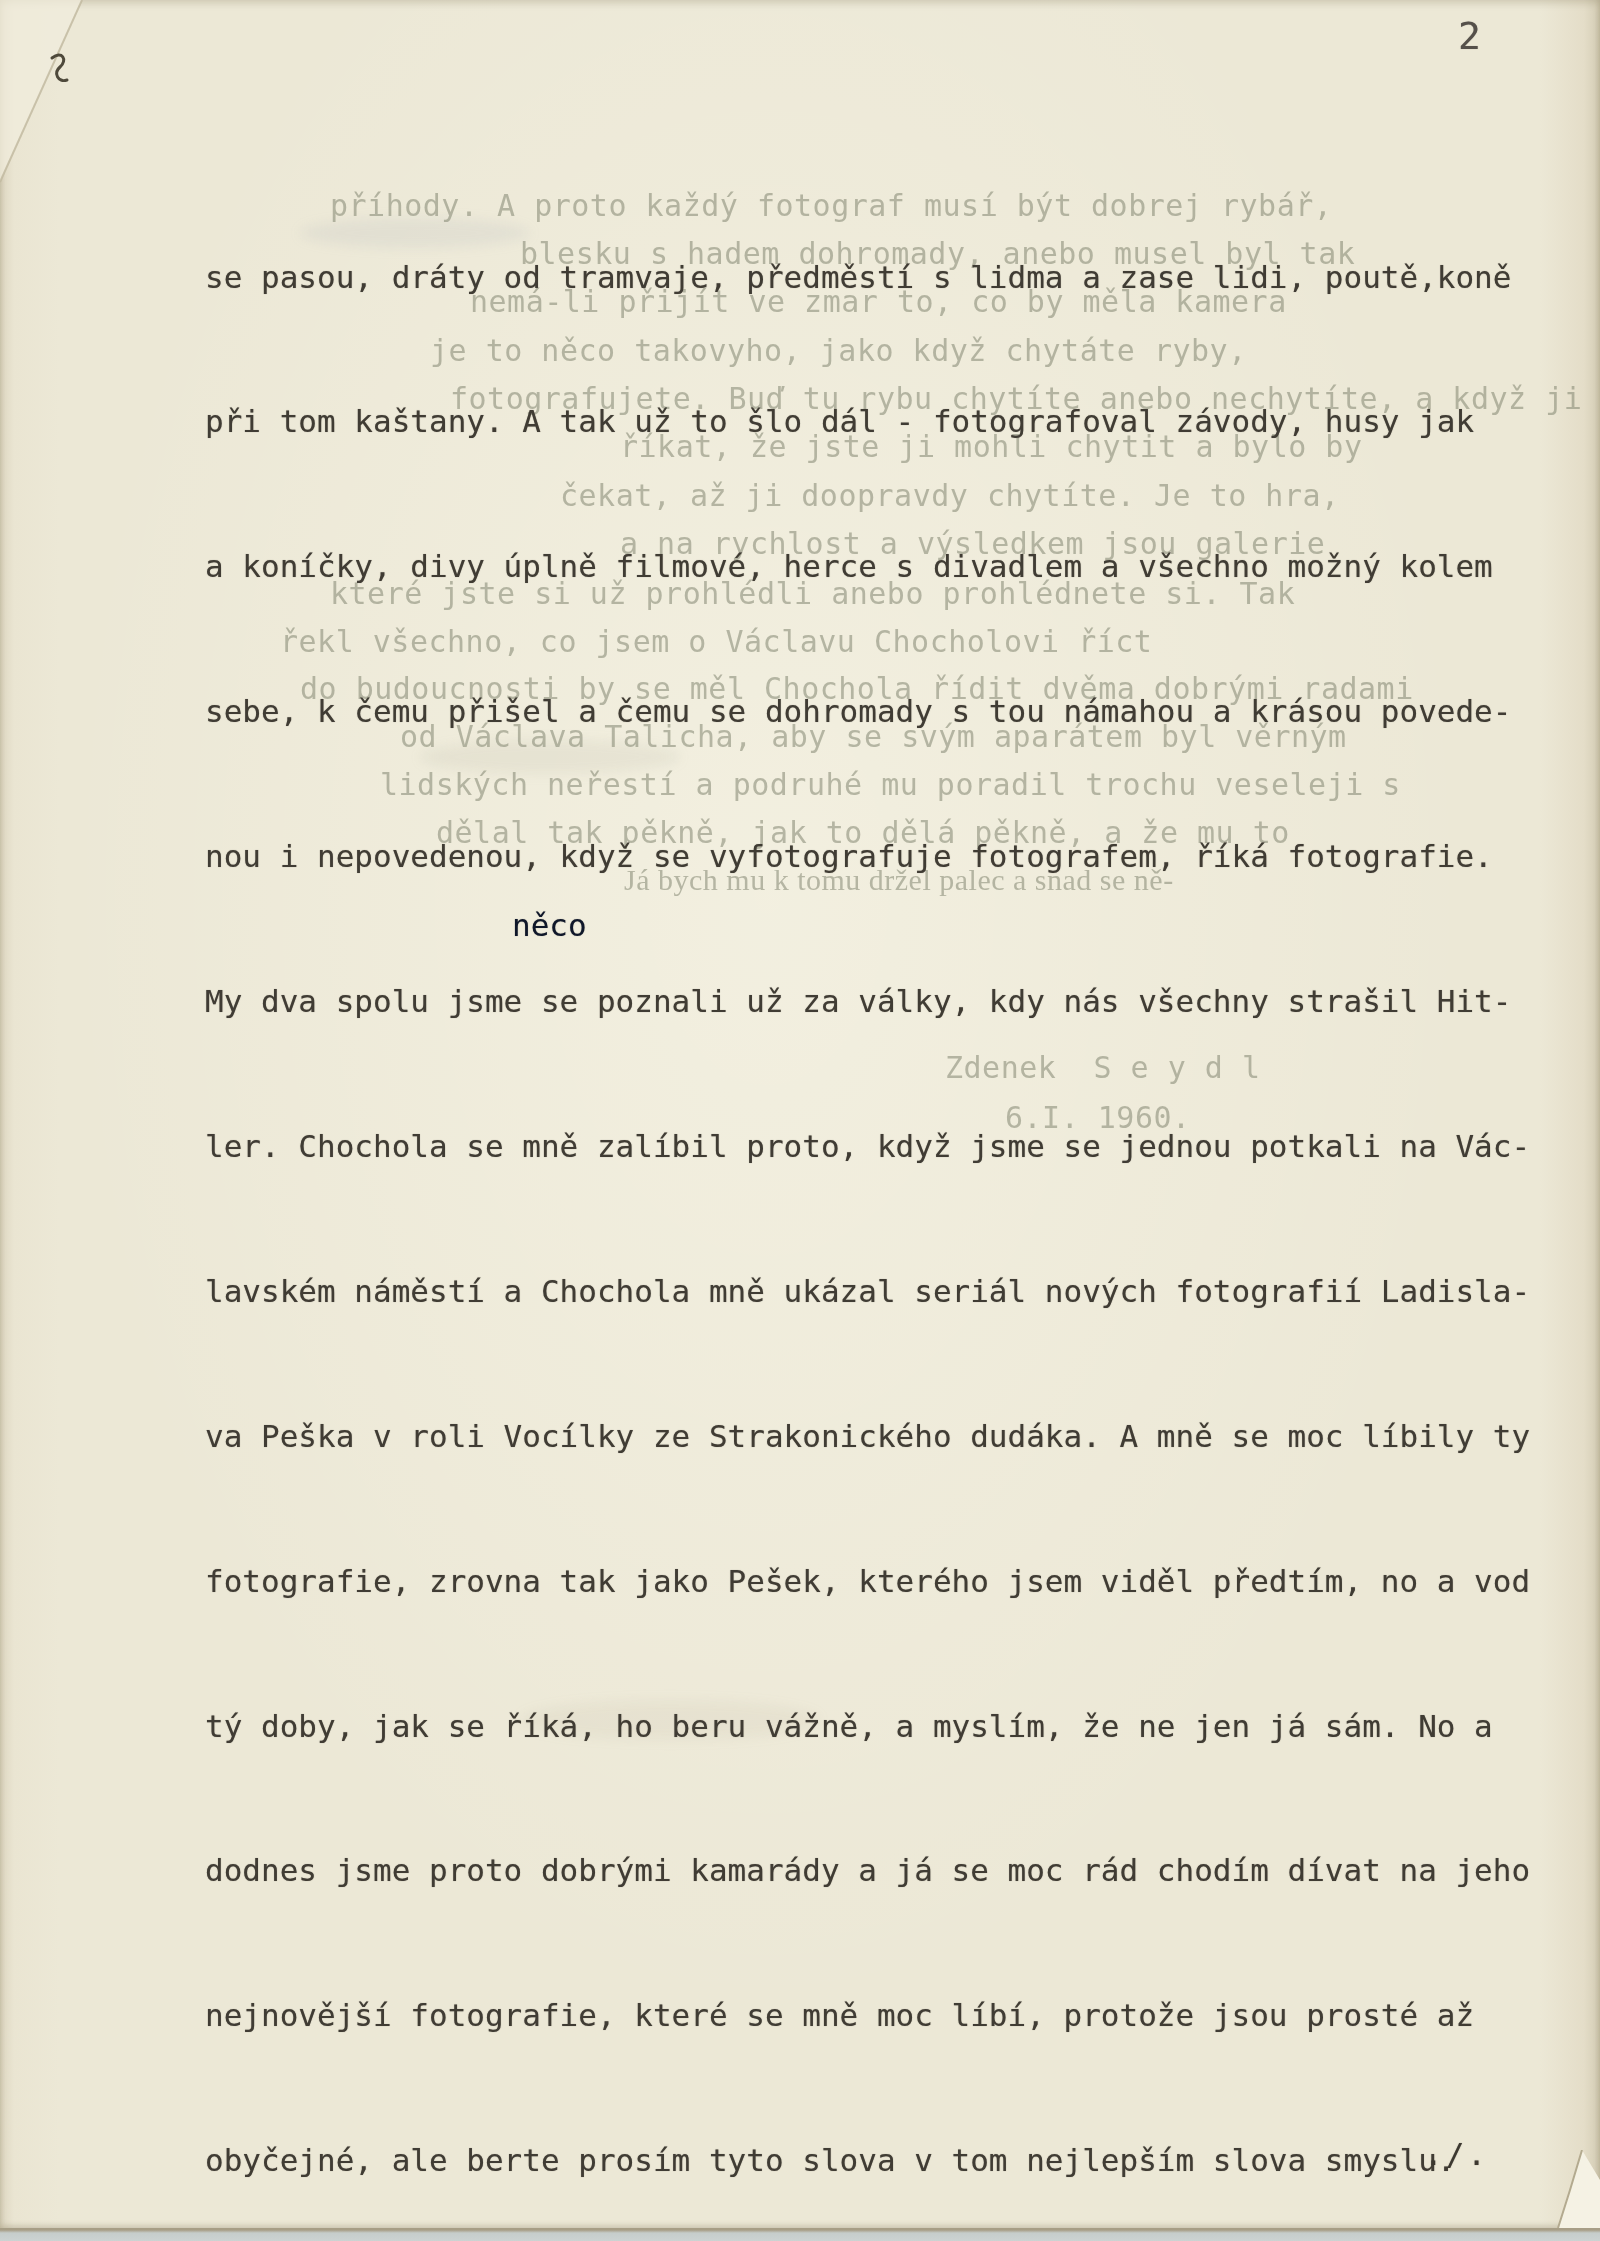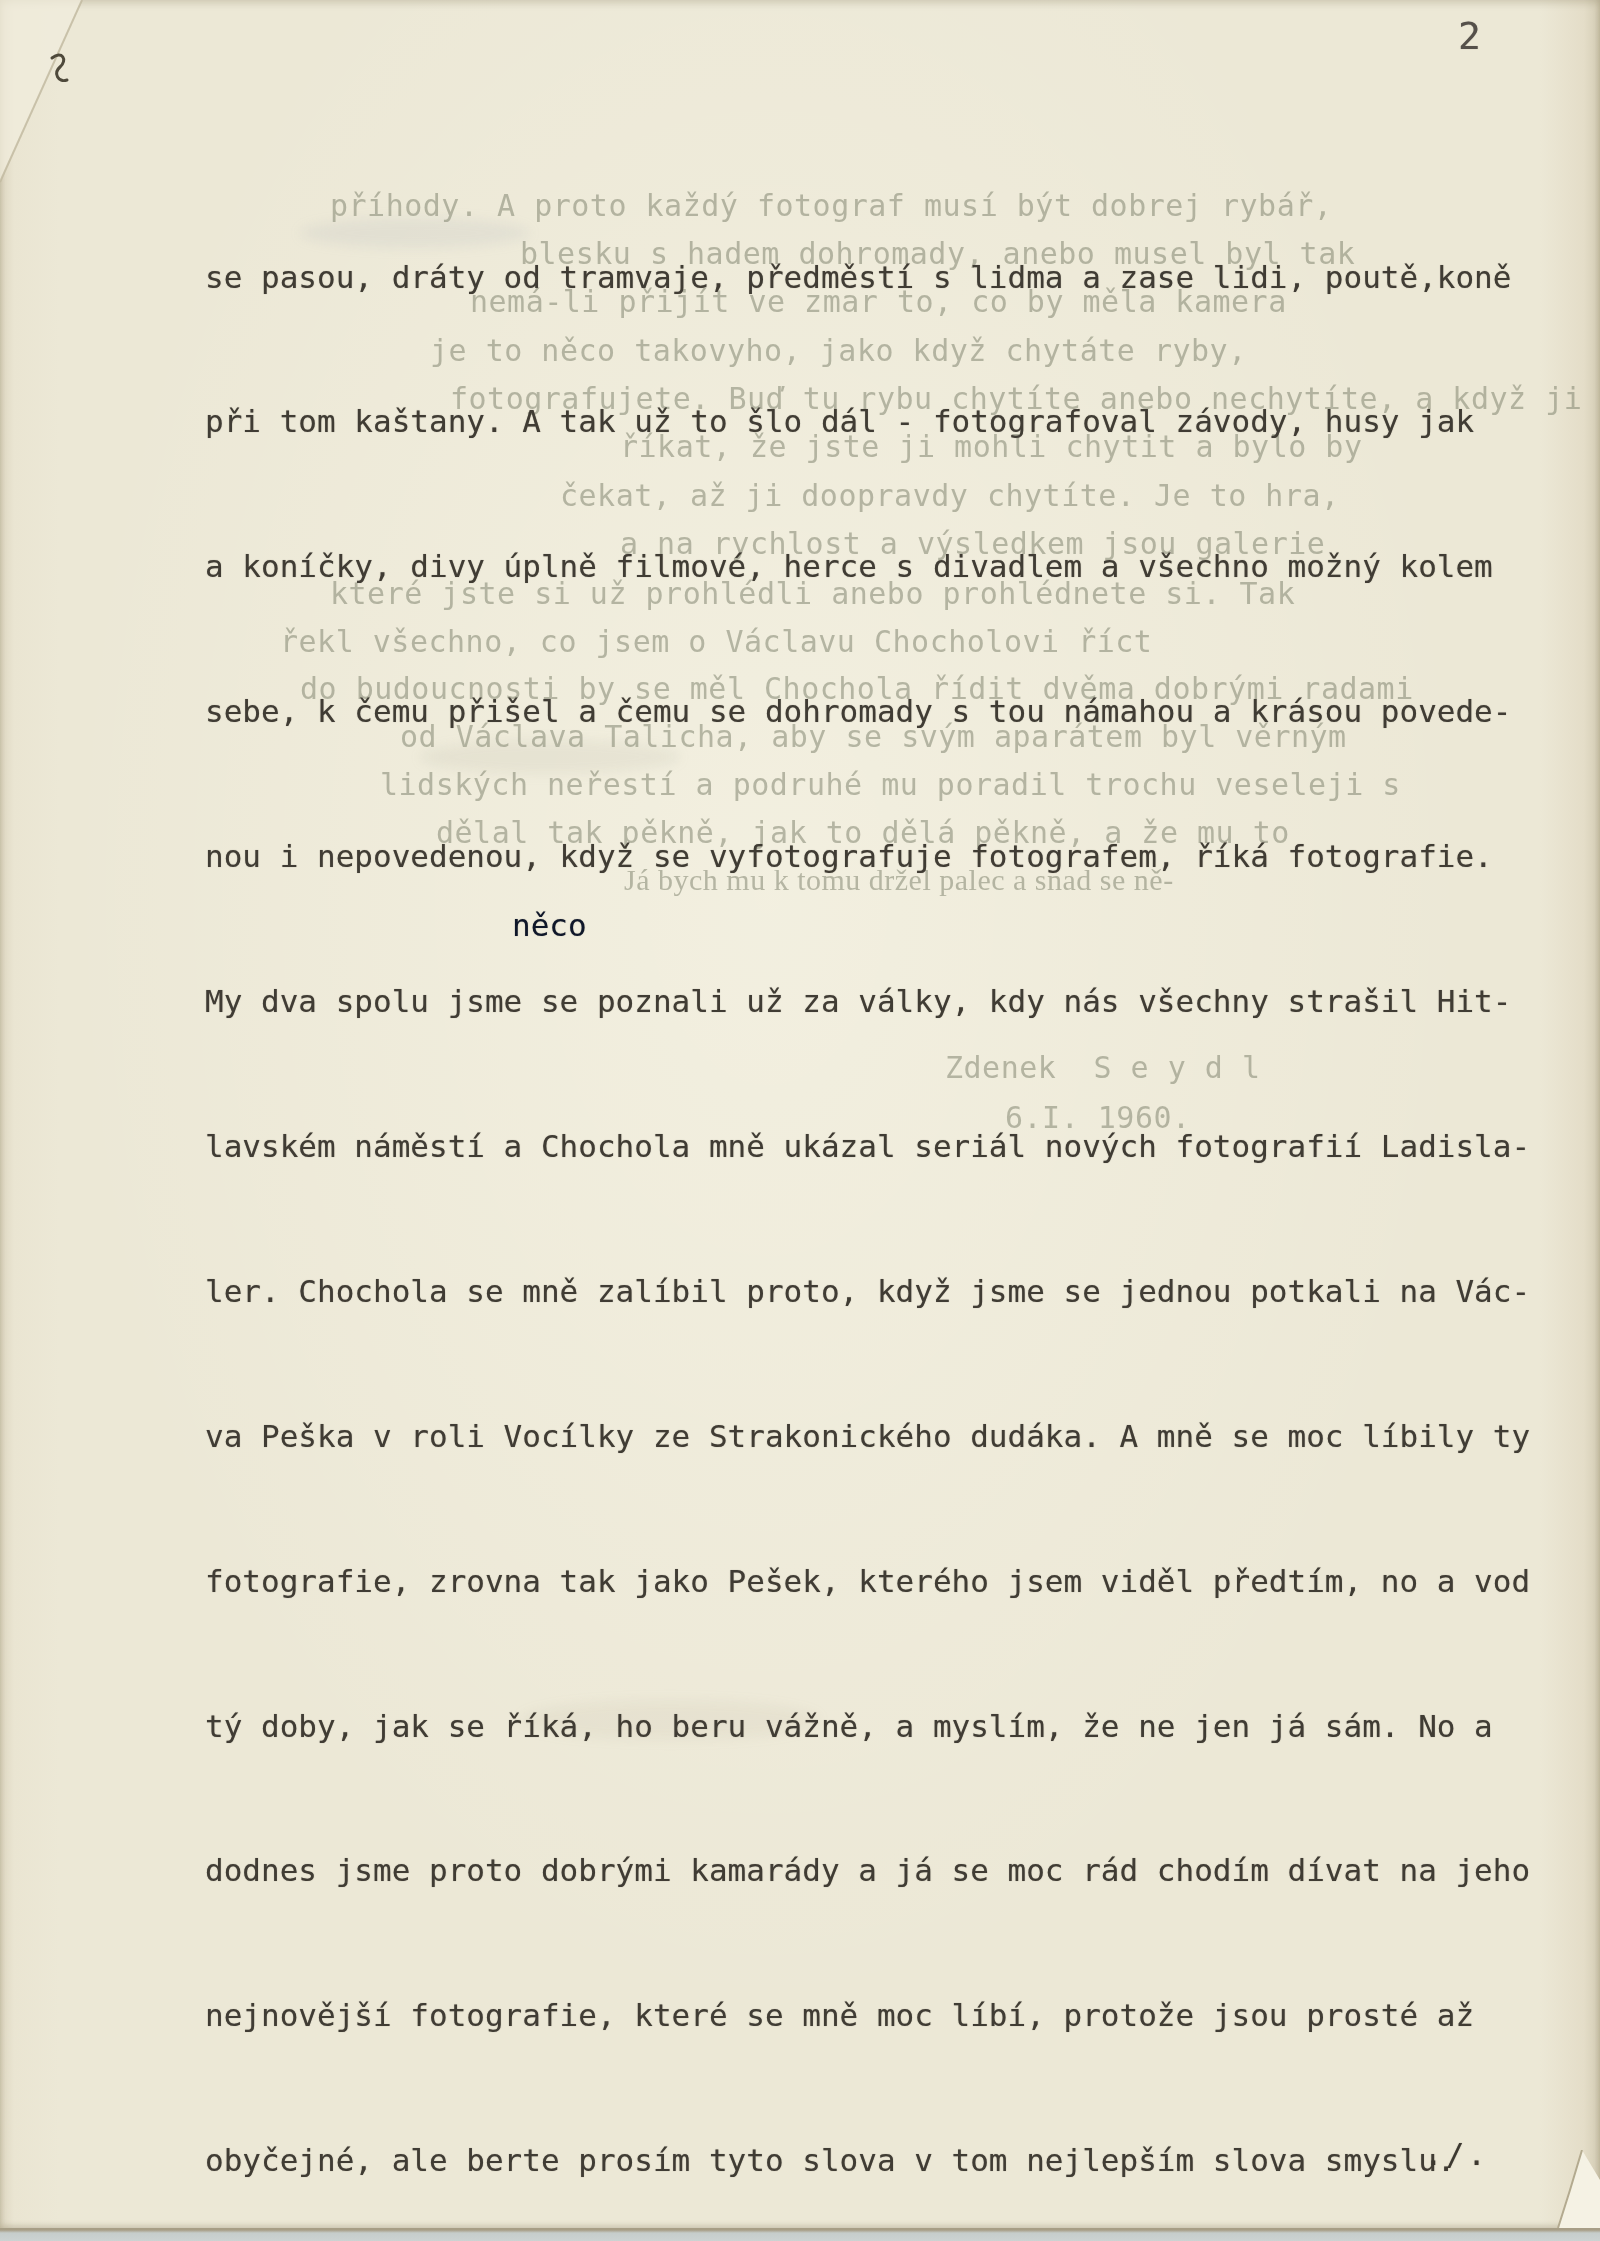--- a/index.html
+++ b/index.html
@@ -93,22 +93,22 @@
 <div class="ghost" style="left:945px;top:1050px;text-align:right;">Zdenek  S e y d l</div>
 <div class="ghost" style="left:1005px;top:1100px;">6.I. 1960.</div>
 
 <div class="typescript">
   <div>se pasou, dráty od tramvaje, předměstí s lidma a zase lidi, poutě,koně</div>
   <div>při tom kaštany. A tak už to šlo dál - fotografoval závody, husy jak</div>
   <div>a koníčky, divy úplně filmové, herce s divadlem a všechno možný kolem</div>
   <div>sebe, k čemu přišel a čemu se dohromady s tou námahou a krásou povede-</div>
   <div>nou i nepovedenou, když se vyfotografuje fotografem, říká fotografie.</div>
   <div>My dva spolu jsme se poznali už za války, kdy nás všechny strašil Hit-</div>
+  <div>ler. Chochola se mně zalíbil proto, když jsme se jednou potkali na Vác-</div>
   <div>lavském náměstí a Chochola mně ukázal seriál nových fotografií Ladisla-</div>
-  <div>ler. Chochola se mně zalíbil proto, když jsme se jednou potkali na Vác-</div>
   <div>va Peška v roli Vocílky ze Strakonického dudáka. A mně se moc líbily ty</div>
   <div>fotografie, zrovna tak jako Pešek, kterého jsem viděl předtím, no a vod</div>
   <div>tý doby, jak se říká, ho beru vážně, a myslím, že ne jen já sám. No a</div>
   <div>dodnes jsme proto dobrými kamarády a já se moc rád chodím dívat na jeho</div>
   <div>nejnovější fotografie, které se mně moc líbí, protože jsou prosté až</div>
   <div>obyčejné, ale berte prosím tyto slova v tom nejlepším slova smyslu.</div>
   
   
   
   

